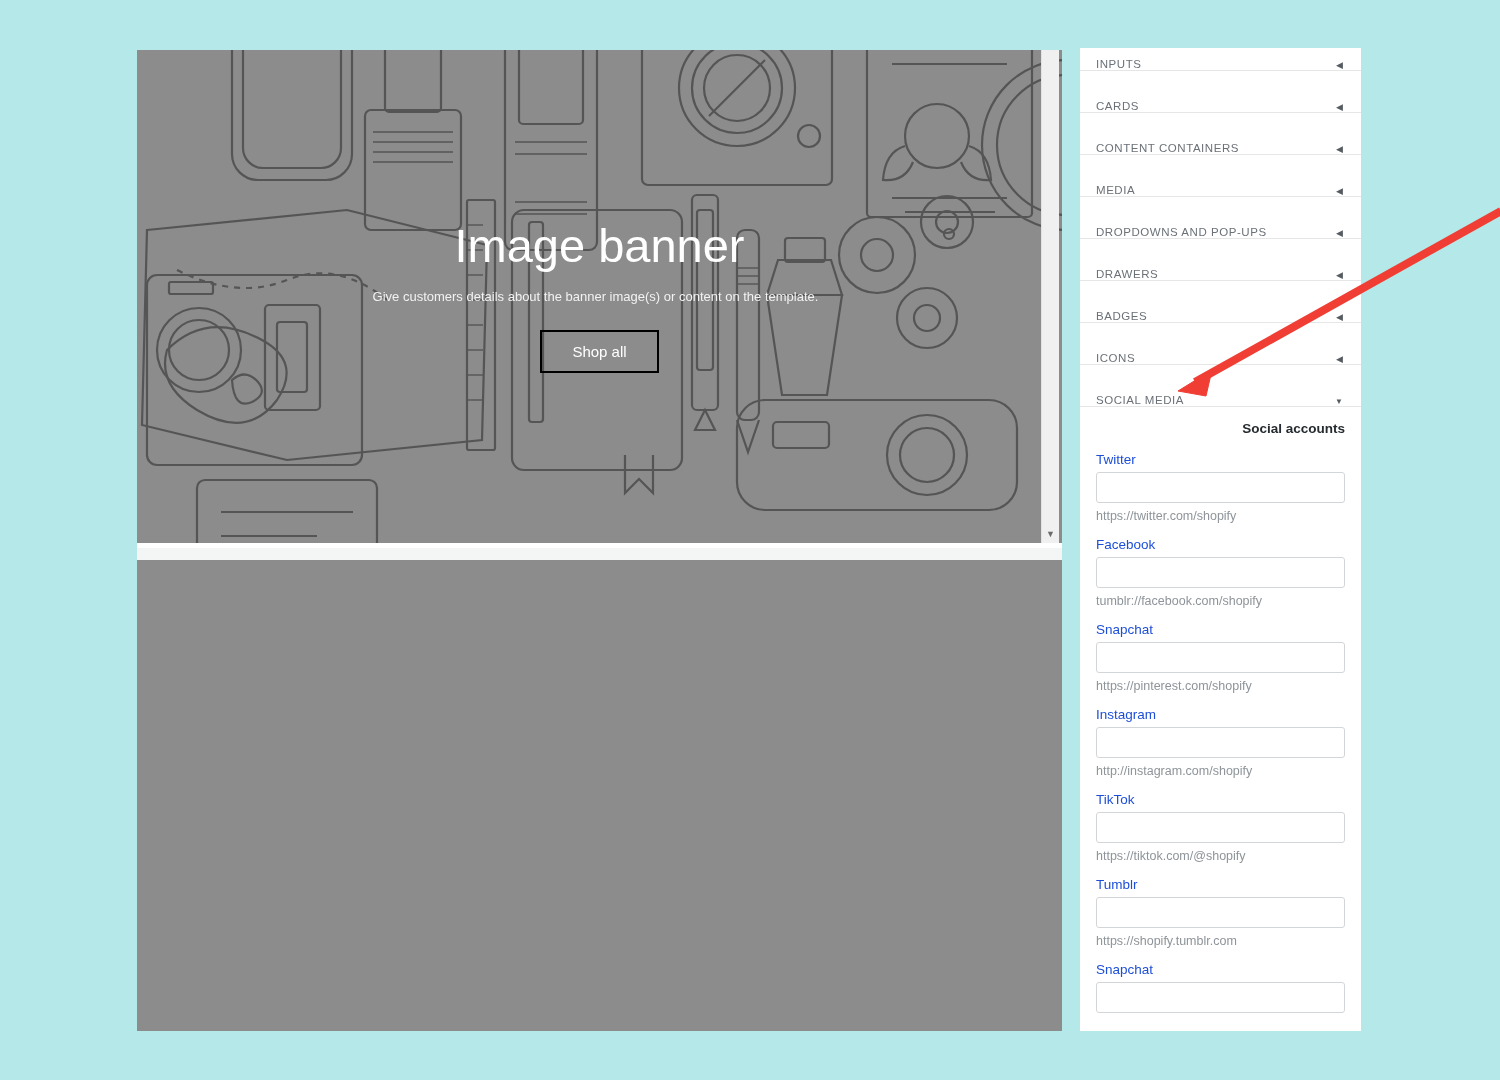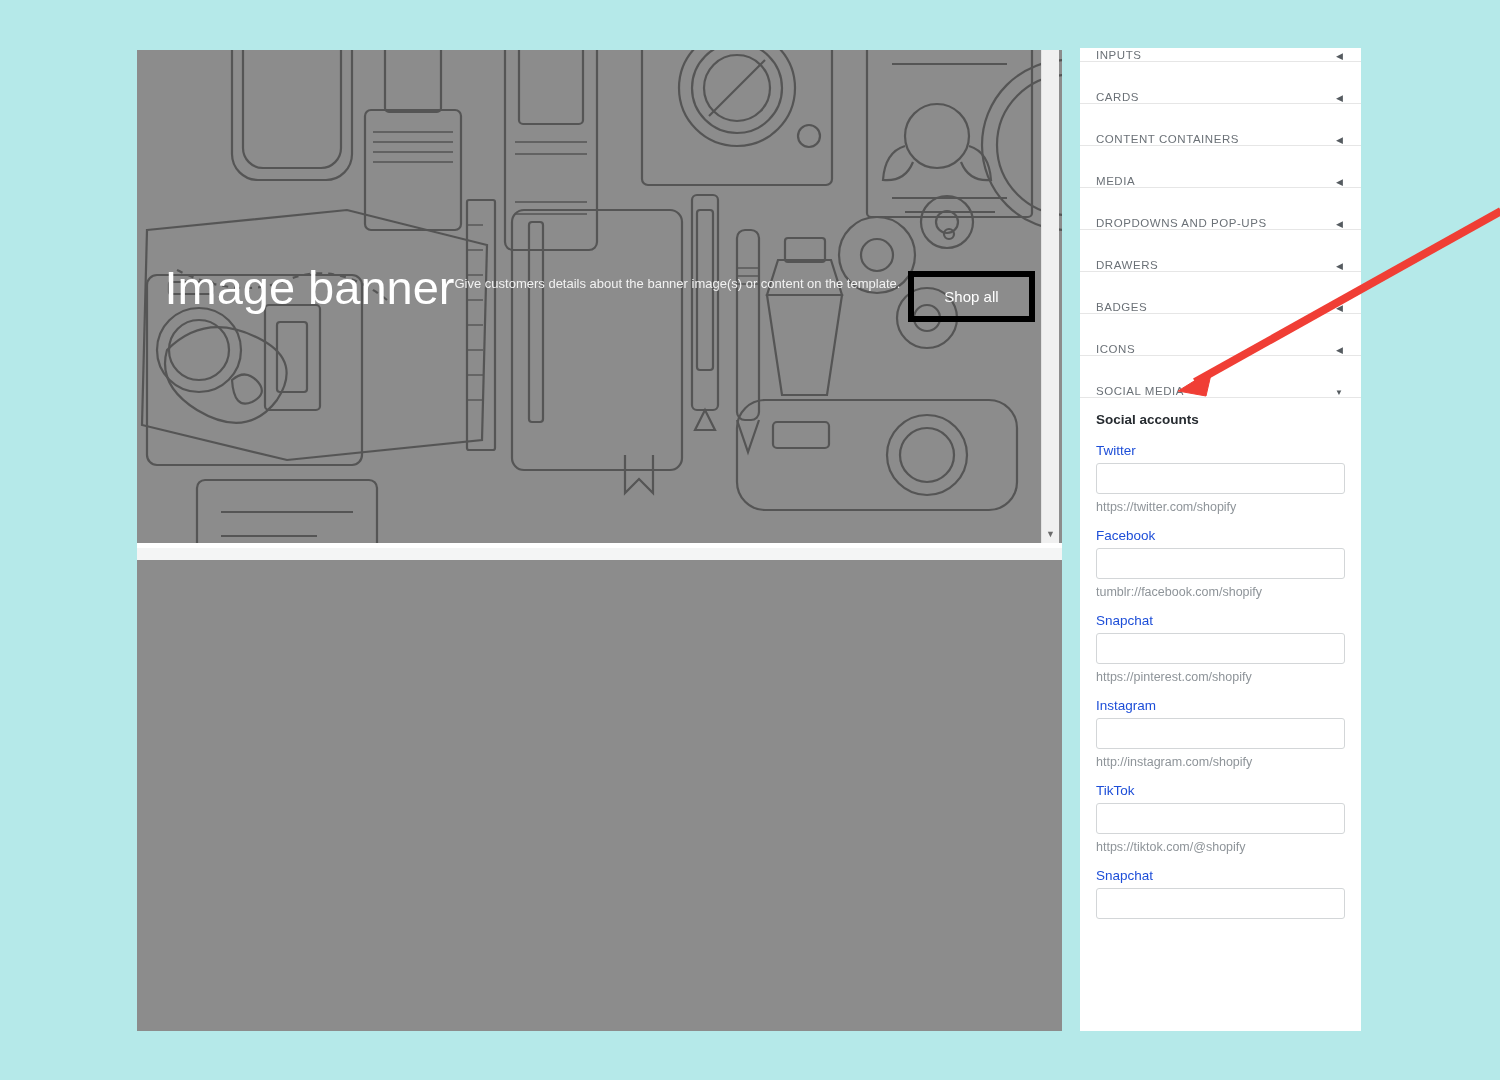--- a/index.html
+++ b/index.html
@@ -35,42 +35,42 @@
   #banner-illustration {
     position: absolute;
     left: 0; top: 0;
     width: 925px; height: 493px;
   }
   #banner-overlay {
     position: absolute;
     left: 0; top: 0;
     width: 925px; height: 493px;
     display: flex;
-    flex-direction: row;
+    flex-direction: column;
     align-items: center;
     justify-content: center;
   }
   #banner-heading {
     color: #ffffff;
     font-size: 47px;
     font-weight: 400;
     line-height: 1.1;
     letter-spacing: 0px;
     margin: 0 0 18px 0;
     text-align: center;
   }
   #banner-sub {
     color: #f2f2f2;
     font-size: 13px;
     font-weight: 400;
     margin: 0 8px 26px 0;
     text-align: center;
   }
   #banner-cta {
-    border: 6px solid #000000;
+    border: 2px solid #000000;
     color: #ffffff;
     background: transparent;
     font-family: "Liberation Sans", sans-serif;
     font-size: 15px;
     padding: 12px 30px;
     cursor: pointer;
     line-height: 1;
   }
 
   
@@ -142,21 +142,21 @@
     border-bottom: 1px solid #e6e6e6;
     display: flex;
     align-items: flex-end;
     justify-content: space-between;
     padding: 0 18px 0 16px;
     box-sizing: border-box;
     cursor: pointer;
     background: #fff;
   }
   .section-row:first-child {
-    height: 14px;
+    height: 23px;
     align-items: flex-end;
   }
   .section-label {
     color: #6b7177;
     font-size: 11.5px;
     letter-spacing: 0.55px;
     font-weight: 400;
     text-transform: uppercase;
   }
   .section-caret {
@@ -170,20 +170,21 @@
 
   #social-panel {
     padding: 14px 16px 0 16px;
     box-sizing: border-box;
   }
   #social-panel-title {
     font-size: 13.5px;
     font-weight: bold;
     color: #262b30;
     margin: 0 0 16px 0;
+    text-align: right;
   }
   .field-group {
     margin-bottom: 14px;
   }
   .field-label {
     display: block;
     font-size: 13.5px;
     color: #1d4ed8;
     margin-bottom: 5px;
   }
@@ -422,20 +423,25 @@
       <input class="field-input" type="text" value="" style="">
       <span class="field-help">http://instagram.com/shopify</span>
     </div>
 
     <div class="field-group">
       <label class="field-label">TikTok</label>
       <input class="field-input" type="text" value="" style="">
       <span class="field-help">https://tiktok.com/@shopify</span>
     </div>
 
+    <div class="field-group">
+      <label class="field-label">Tumblr</label>
+      <input class="field-input" type="text" value="" style="">
+      <span class="field-help">https://shopify.tumblr.com</span>
+    </div>
 
     <div class="field-group">
       <label class="field-label">Snapchat</label>
       <input class="field-input" type="text" value="" style="">
     </div>
   </div>
 </div>
 
 <svg id="annotation-arrow" viewBox="0 0 345 215">
   <g stroke="#f03e35" fill="#f03e35">

